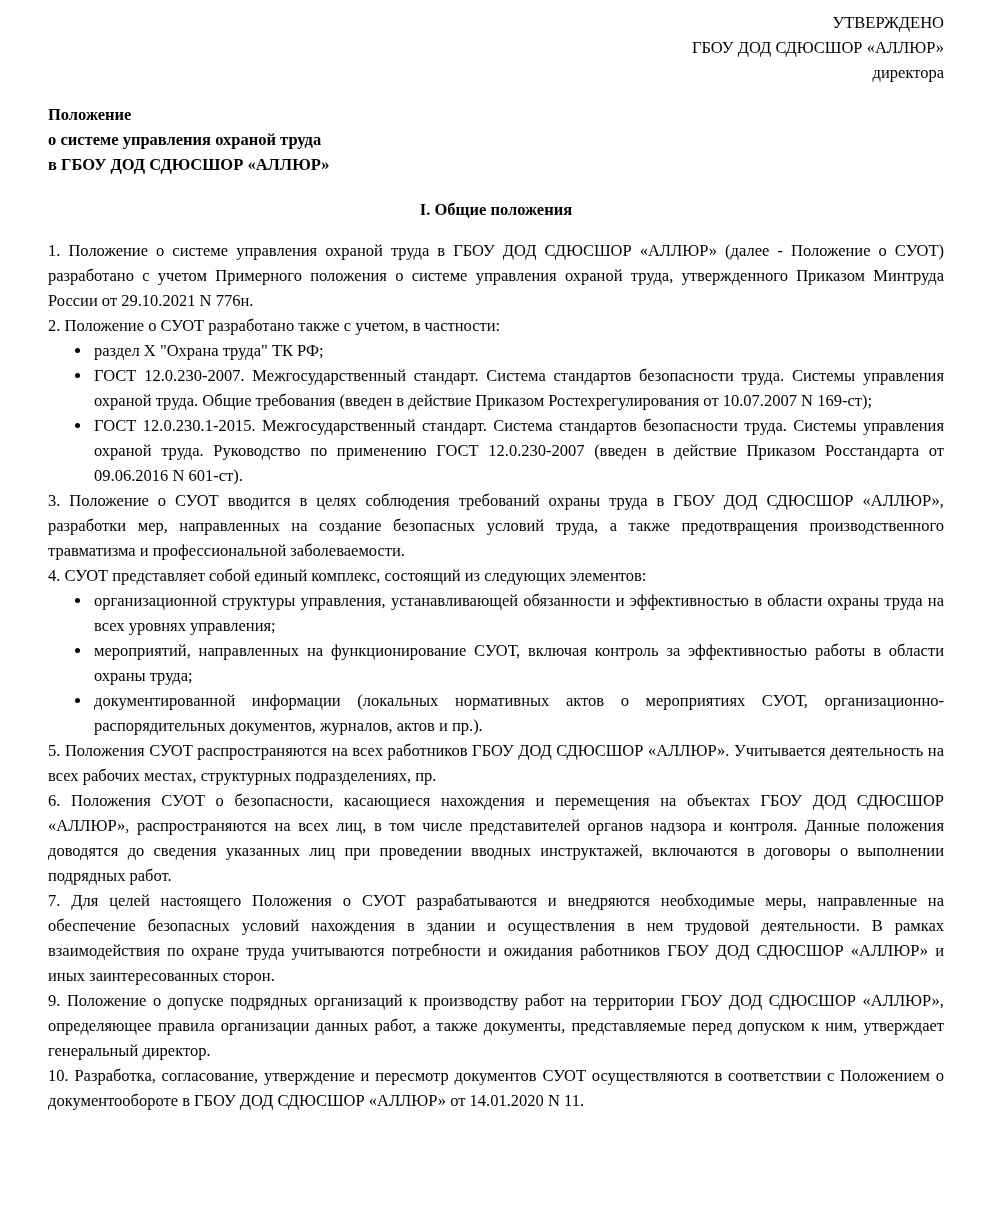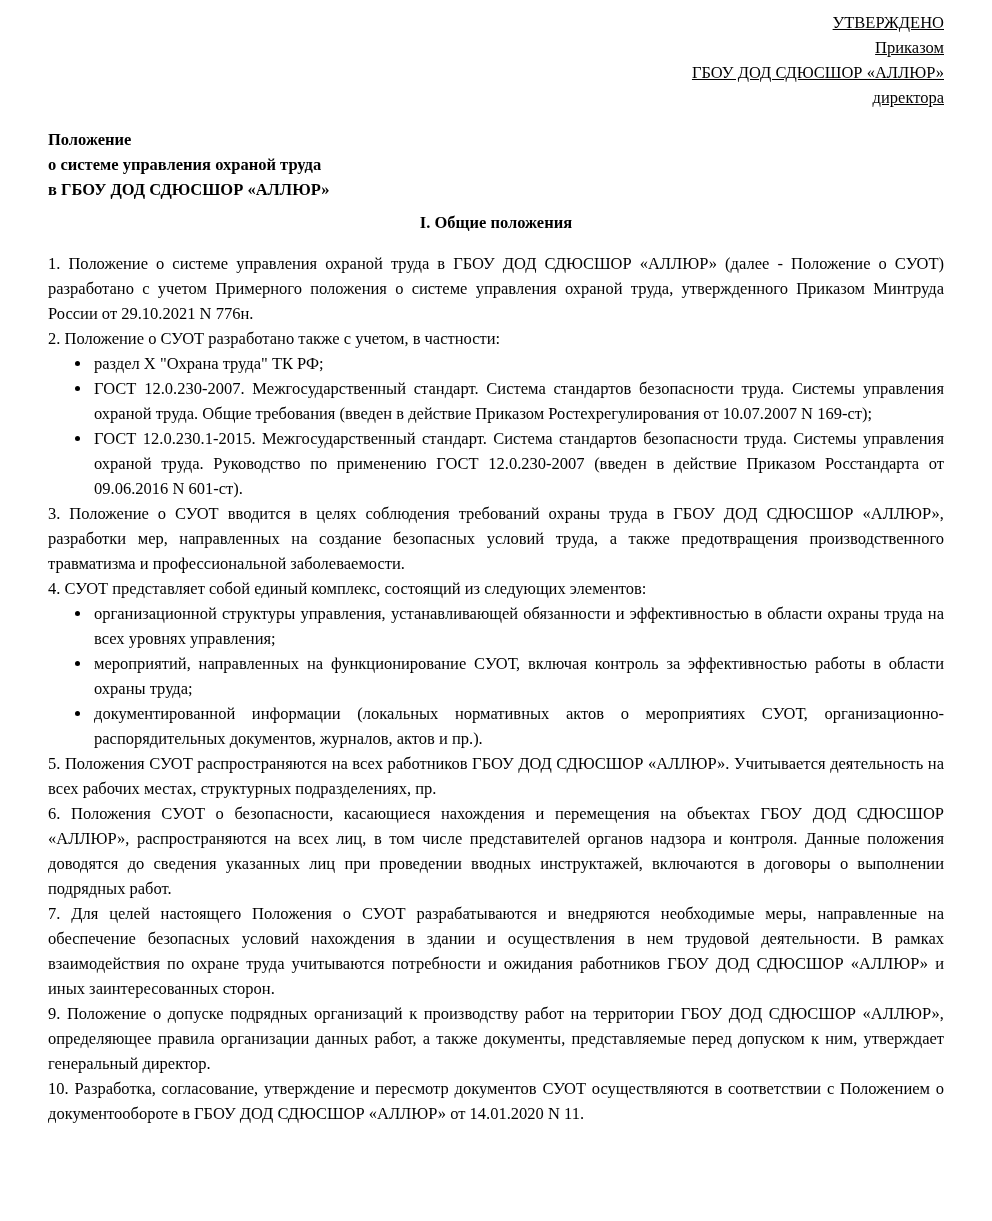--- a/index.html
+++ b/index.html
@@ -13,33 +13,32 @@
     box-sizing: border-box;
     background: #ffffff;
     color: #000000;
     padding: 10px 48px 24px 48px;
     font-family: "Liberation Serif", "DejaVu Serif", serif;
     font-size: 16.5px;
     line-height: 25px;
   }
   .approval {
     text-align: right;
-    text-decoration: underline;
   }
   .approval div {
     white-space: nowrap;
   }
   .title-block {
     font-weight: bold;
     margin-top: 17px;
   }
   .section-heading {
     text-align: center;
     font-weight: bold;
-    margin-top: 8px;
+    margin-top: 20px;
     margin-bottom: 16px;
   }
   .doc-body p {
     margin: 0;
     text-align: justify;
   }
   .doc-body ul {
     margin: 0;
     padding: 0 0 0 44px;
     list-style: disc outside;
@@ -48,21 +47,20 @@
     text-align: justify;
     padding-left: 2px;
   }
 </style>
 </head>
 <body>
 
 <div class="page">
   <div class="approval">
       <div>УТВЕРЖДЕНО</div>
-      <div>Приказом</div>
       <div>ГБОУ ДОД СДЮСШОР «АЛЛЮР»</div>
       <div>директора</div>
     </div>
   <div class="title-block">
       <div>Положение</div>
       <div>о системе управления охраной труда</div>
       <div>в ГБОУ ДОД СДЮСШОР «АЛЛЮР»</div>
     </div>
   <div class="section-heading">I. Общие положения</div>
   <div class="doc-body">

